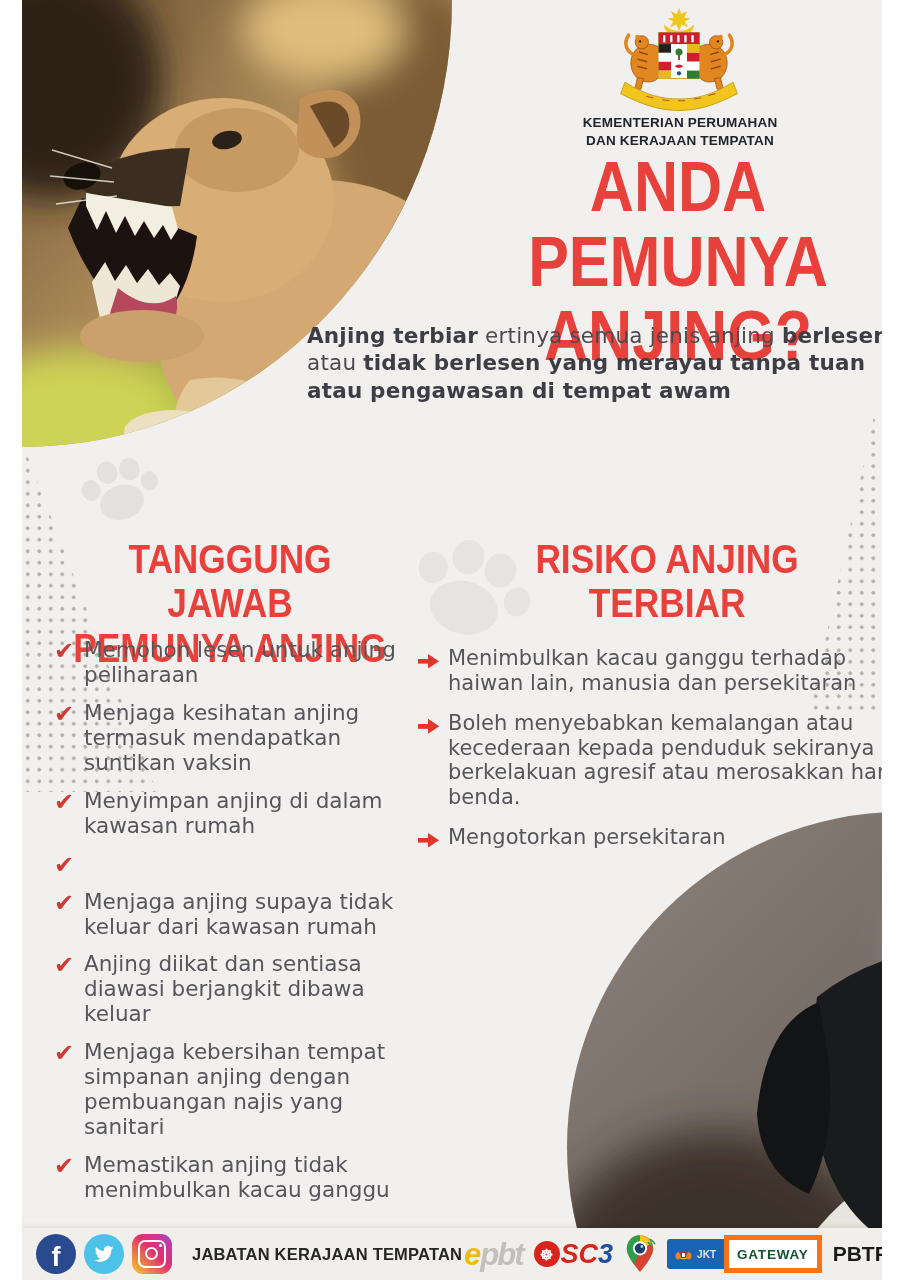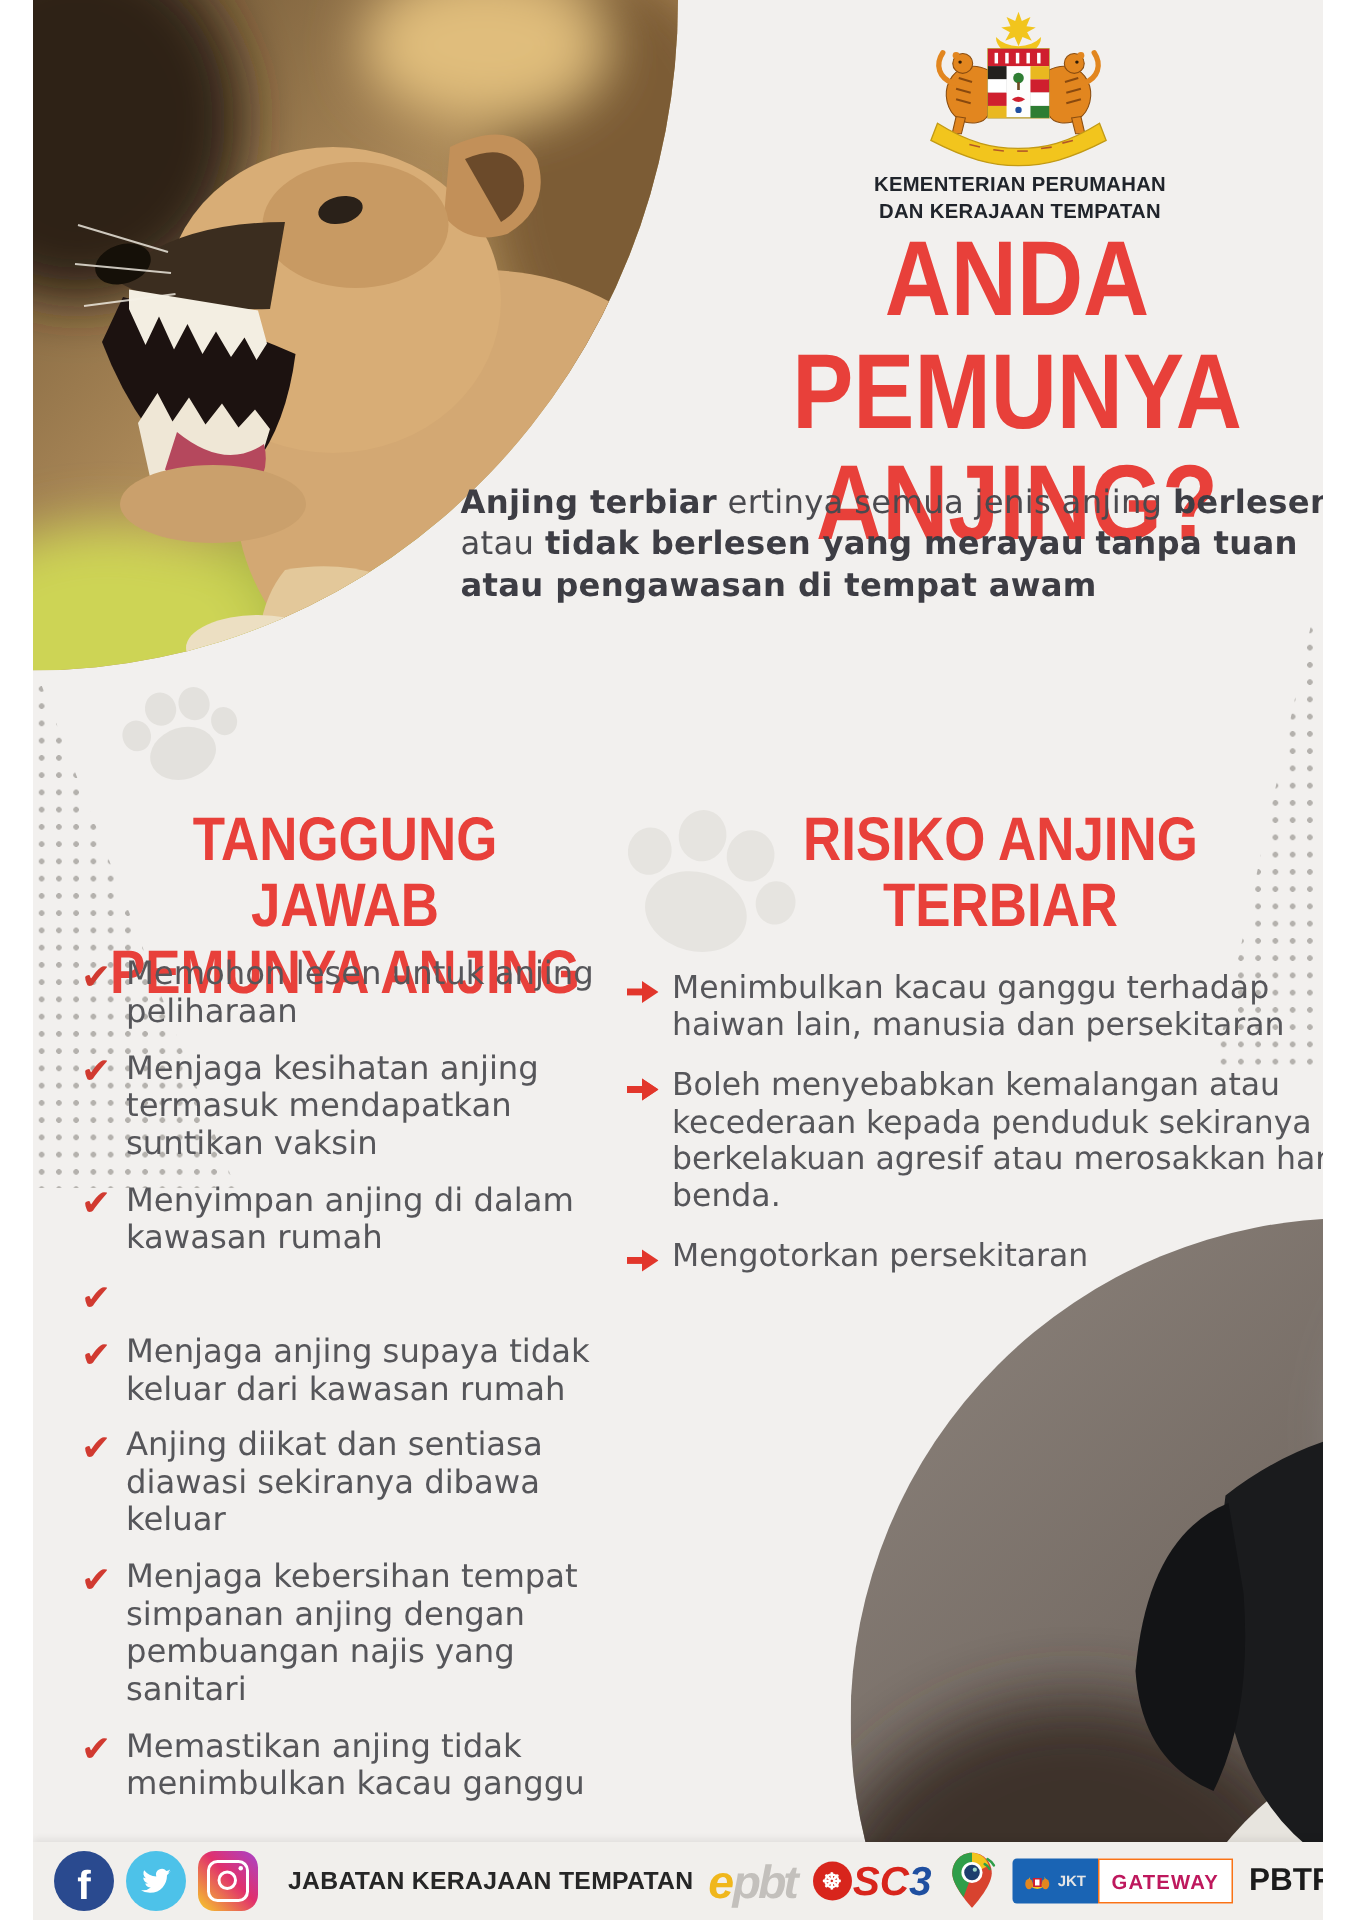--- a/index.html
+++ b/index.html
@@ -117,22 +117,22 @@
        font-size:27px; line-height:1; display:flex; align-items:center;}
   .osc-o{display:inline-flex;width:26px;height:26px;border-radius:50%;background:#d8251c;
          color:#fff;font-size:15px;align-items:center;justify-content:center;font-style:normal;}
   .osc-sc{color:#d8251c; margin-left:1px;}
   .osc-3{color:#1f4fa0;}
   .pin svg{width:32px;height:40px;display:block;}
   .jkt-gw{display:flex; align-items:center;}
   .jkt-box{height:30px; background:#1a64b4; border-radius:3px 0 0 3px; display:flex;
            align-items:center; gap:5px; padding:0 8px;}
   .jkt-box .jkt-txt{color:#e5e5e5; font-family:"Liberation Sans",sans-serif; font-weight:900; font-size:10px;}
-  .gw-box{height:28px; background:#fff; border:1px solid #f97316; display:flex; align-items:center;
-          padding:0 8px; color:#be185d; font-family:"Liberation Sans",sans-serif;
+  .gw-box{height:28px; background:#fff; border:5px solid #f97316; display:flex; align-items:center;
+          padding:0 8px; color:#14532d; font-family:"Liberation Sans",sans-serif;
           font-weight:700; font-size:13.5px; letter-spacing:.8px;}
   .pbtpay{font-family:"Liberation Sans",sans-serif; font-weight:900; font-size:21px; color:#1b1b1b;}
 </style>
 </head>
 <body>
 
 <div class="poster">
 
   <div class="dots dots-left"></div>
   <div class="dots dots-right"></div>
@@ -288,21 +288,21 @@
       </li>
     <li>
         <span class="check">✔</span>
       </li>
     <li>
         <span class="check">✔</span>
         <span class="txt">Menjaga anjing supaya tidak keluar dari kawasan rumah</span>
       </li>
     <li>
         <span class="check">✔</span>
-        <span class="txt">Anjing diikat dan sentiasa diawasi sekiranya dibawa keluar</span>
+        <span class="txt">Anjing diikat dan sentiasa diawasi berjangkit dibawa keluar</span>
       </li>
     <li>
         <span class="check">✔</span>
         <span class="txt">Menjaga kebersihan tempat simpanan anjing dengan pembuangan najis yang sanitari</span>
       </li>
     <li>
         <span class="check">✔</span>
         <span class="txt">Memastikan anjing tidak menimbulkan kacau ganggu</span>
       </li>
   </ul>

